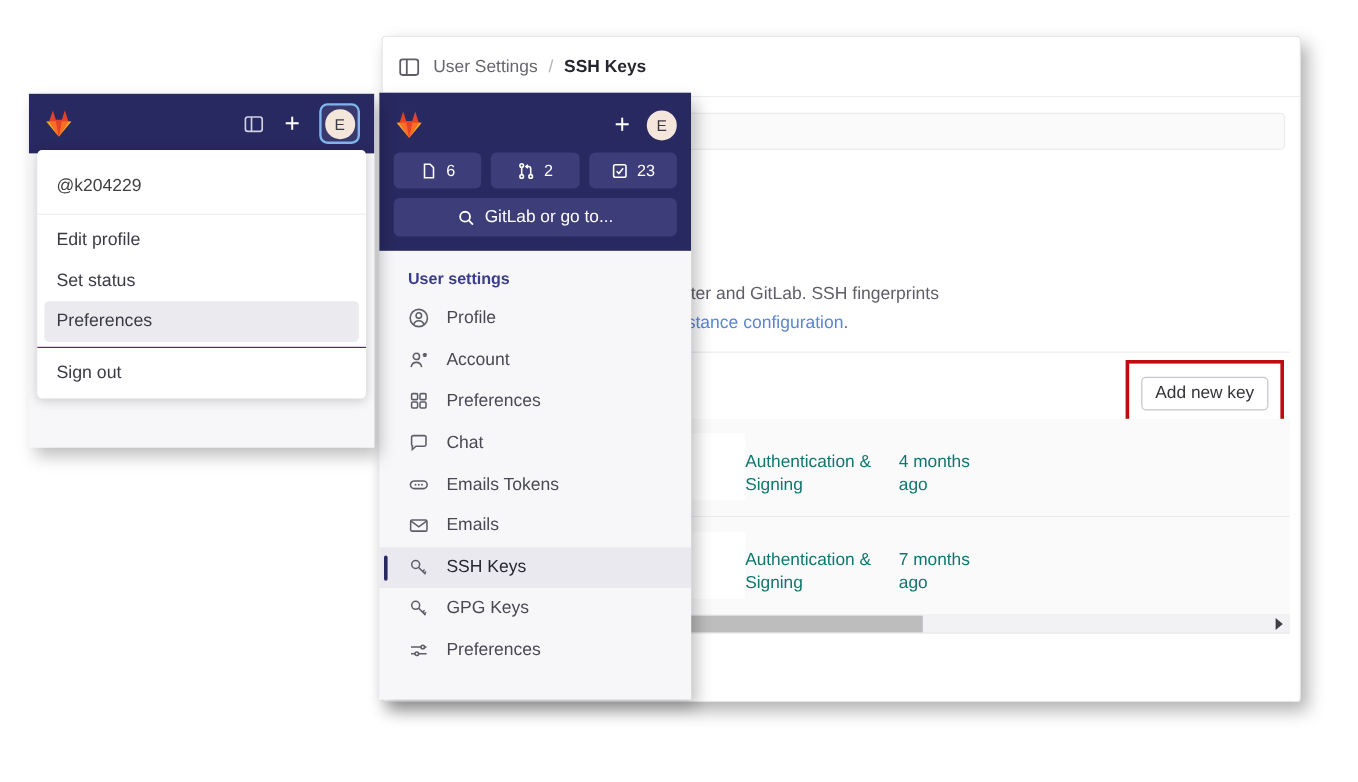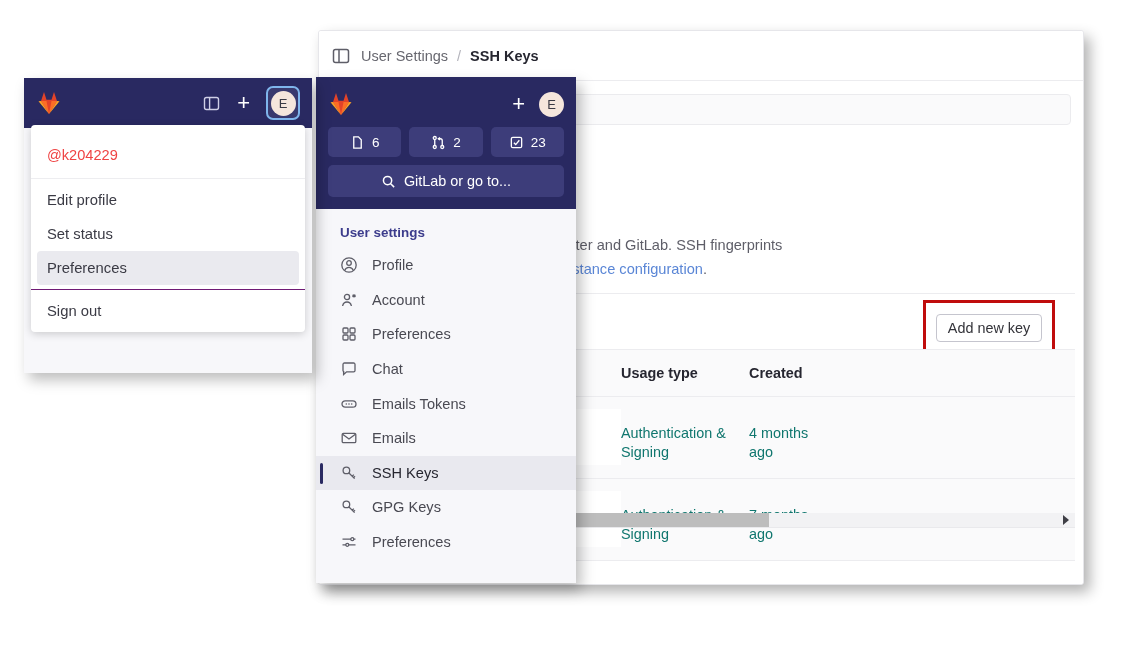--- a/index.html
+++ b/index.html
@@ -50,21 +50,21 @@
   .ssh-desc a { color: #5a86d6; text-decoration: none; }
 
   .divider-line {
     position: absolute; left: 14px; width: 742px; height: 1px; background: #ececef;
   }
 
   .addkey-row {
     position: absolute; left: 14px; top: 212px; width: 742px; height: 56px;
   }
   .addkey-highlight {
-    position: absolute; right: 20px; top: 7px;
+    position: absolute; right: 5px; top: 7px;
     width: 132px; height: 56px;
     border: 3px solid #c00c0c; background: #fff;
     display:flex; align-items:center; justify-content:center;
   }
   .addkey-btn {
     font-family: "Liberation Sans", sans-serif;
     font-size: 14.4px; color: #333339;
     background: #fff; border: 1px solid #c5c5ce; border-radius: 4px;
     padding: 5px 11px; cursor: pointer;
   }
@@ -180,21 +180,21 @@
   }
 
   .up-menu {
     position: absolute; left: 7px; top: 47px;
     width: 274px;
     background: #fff; border-radius: 4px;
     box-shadow: 0 2px 9px rgba(0,0,0,0.18);
     overflow: hidden;
   }
   .up-username {
-    padding: 22px 16px 15px 16px; font-size: 14.6px; color: #ef4444;
+    padding: 22px 16px 15px 16px; font-size: 14.6px; color: #404040;
     border-bottom: 1px solid #ededf0;
   }
   .up-group { padding: 4px 6px; }
   .up-group + .up-group { border-top: 1px solid #701a75; }
   .up-mi {
     padding: 9px 10px; font-size: 14.8px; color: #3a3a44;
     border-radius: 4px; cursor: pointer;
   }
   .up-mi.hover { background: #eaeaef; }
 </style>
@@ -230,24 +230,20 @@
 
       <div class="divider-line" style="top:212px;"></div>
 
       <div class="addkey-row">
         <div class="addkey-highlight">
           <button class="addkey-btn">Add new key</button>
         </div>
       </div>
 
       <div class="keys-table">
-        <div class="kt-head">
-          <span class="th" style="left:288px;">Usage type</span>
-          <span class="th" style="left:416px;">Created</span>
-        </div>
 
         <div class="kt-row">
           <div class="cell-blank"></div>
           <span class="td" style="left:288px; top:20px; width:112px;">Authentication &amp; Signing</span>
           <span class="td" style="left:416px; top:20px; width:60px;">4 months ago</span>
         </div>
 
         <div class="kt-row">
           <div class="cell-blank"></div>
           <span class="td" style="left:288px; top:20px; width:112px;">Authentication &amp; Signing</span>

